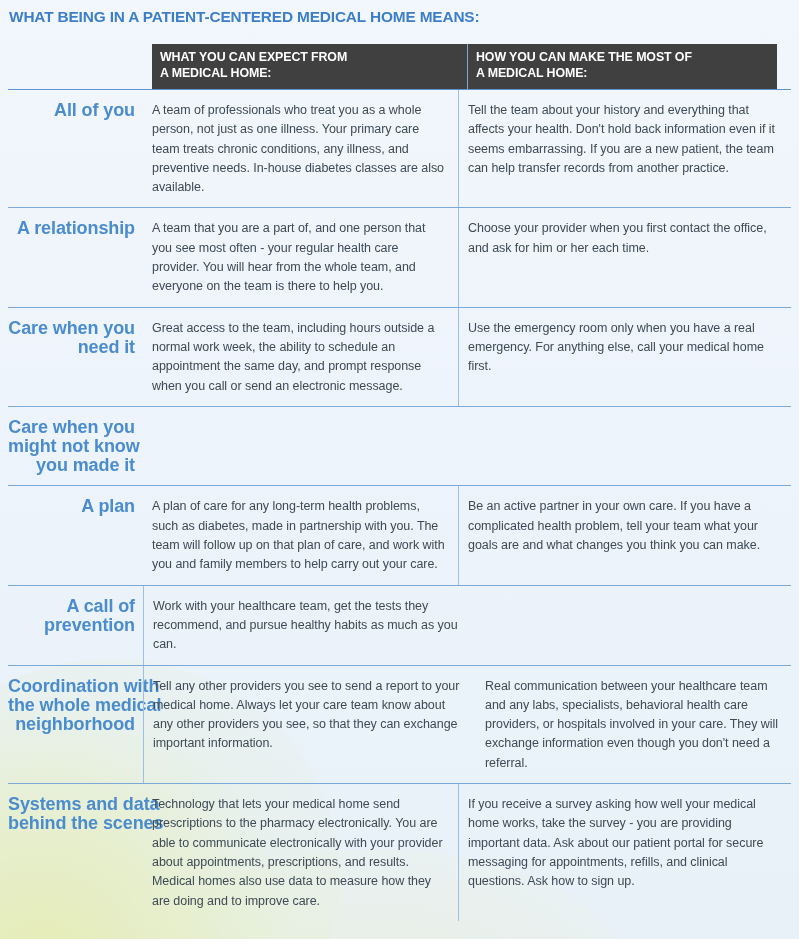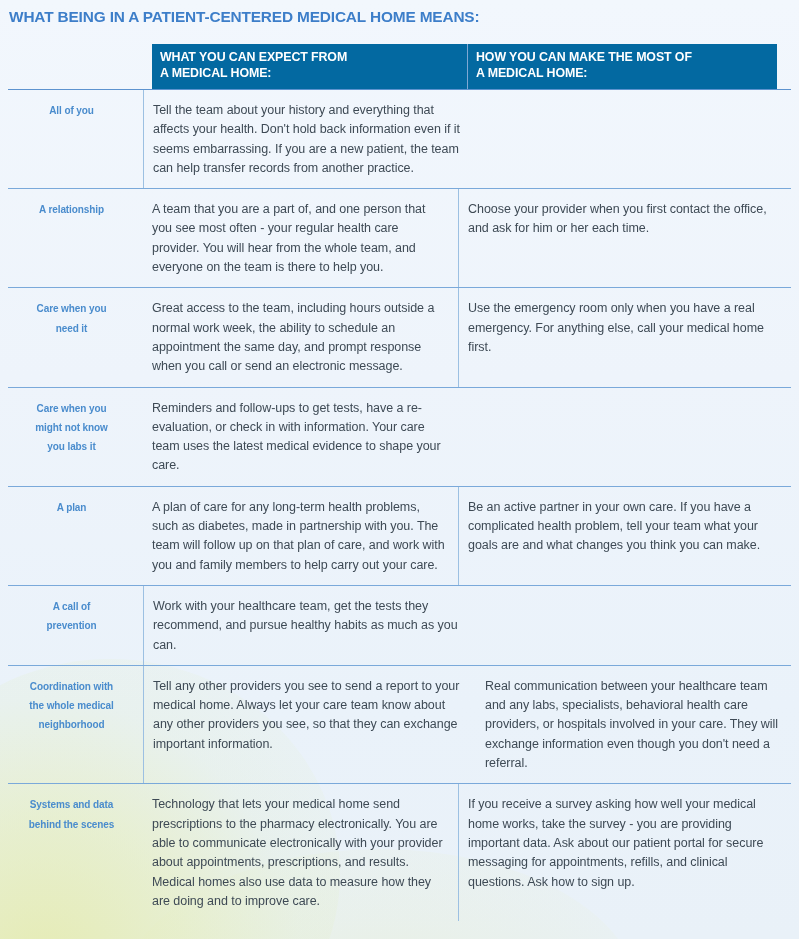--- a/index.html
+++ b/index.html
@@ -69,21 +69,21 @@
     white-space: nowrap;
   }
 
   
   .header-band {
     position: absolute;
     left: 152px;
     top: 44px;
     width: 625px;
     height: 45px;
-    background: #0369a1;
+    background: #404040;
     box-sizing: border-box;
     display: flex;
   }
   .header-cell {
     box-sizing: border-box;
     padding: 6px 0 0 8px;
     color: #ffffff;
     font-size: 12.4px;
     font-weight: bold;
     line-height: 15.5px;
@@ -112,23 +112,23 @@
   .rule.rule-mid   { border-top-color: #7aa9da; }
 
   .row {
     display: flex;
     align-items: stretch;
   }
   .cell-label {
     width: 135px;
     box-sizing: border-box;
     padding: 11px 8px 10px 0;
-    text-align: center;
+    text-align: right;
     color: #4a8ccd;
-    font-size: 10px;
+    font-size: 18px;
     font-weight: bold;
     line-height: 19.2px;
     letter-spacing: -0.1px;
   }
   .cell-label .ll { display: block; white-space: nowrap; }
 
   .cell-body {
     box-sizing: border-box;
     padding: 11px 10px 10px 9px;
     color: #3e4a55;
@@ -168,20 +168,23 @@
     </div>
   </div>
 
   <div class="table" id="table-root">
     <div class="rule rule-top"></div>
 
   <div class="row">
         <div class="cell-label">
           <span class="ll">All of you</span>
         </div>
+        <div class="cell-body col-a">
+          <p>A team of professionals who treat you as a whole person, not just as one illness. Your primary care team treats chronic conditions, any illness, and preventive needs. In-house diabetes classes are also available.</p>
+        </div>
         <div class="cell-body col-b">
           <p>Tell the team about your history and everything that affects your health. Don't hold back information even if it seems embarrassing. If you are a new patient, the team can help transfer records from another practice.</p>
         </div>
       </div>
       <div class="rule rule-mid"></div>
       <div class="row">
         <div class="cell-label">
           <span class="ll">A relationship</span>
         </div>
         <div class="cell-body col-a">
@@ -202,24 +205,21 @@
         </div>
         <div class="cell-body col-b">
           <p>Use the emergency room only when you have a real emergency. For anything else, call your medical home first.</p>
         </div>
       </div>
       <div class="rule rule-mid"></div>
       <div class="row">
         <div class="cell-label">
           <span class="ll">Care when you</span>
           <span class="ll">might not know</span>
-          <span class="ll">you labs it</span>
-        </div>
-        <div class="cell-body col-a">
-          <p>Reminders and follow-ups to get tests, have a re-evaluation, or check in with information. Your care team uses the latest medical evidence to shape your care.</p>
+          <span class="ll">you made it</span>
         </div>
       </div>
       <div class="rule rule-mid"></div>
       <div class="row">
         <div class="cell-label">
           <span class="ll">A plan</span>
         </div>
         <div class="cell-body col-a">
           <p>A plan of care for any long-term health problems, such as diabetes, made in partnership with you. The team will follow up on that plan of care, and work with you and family members to help carry out your care.</p>
         </div>

